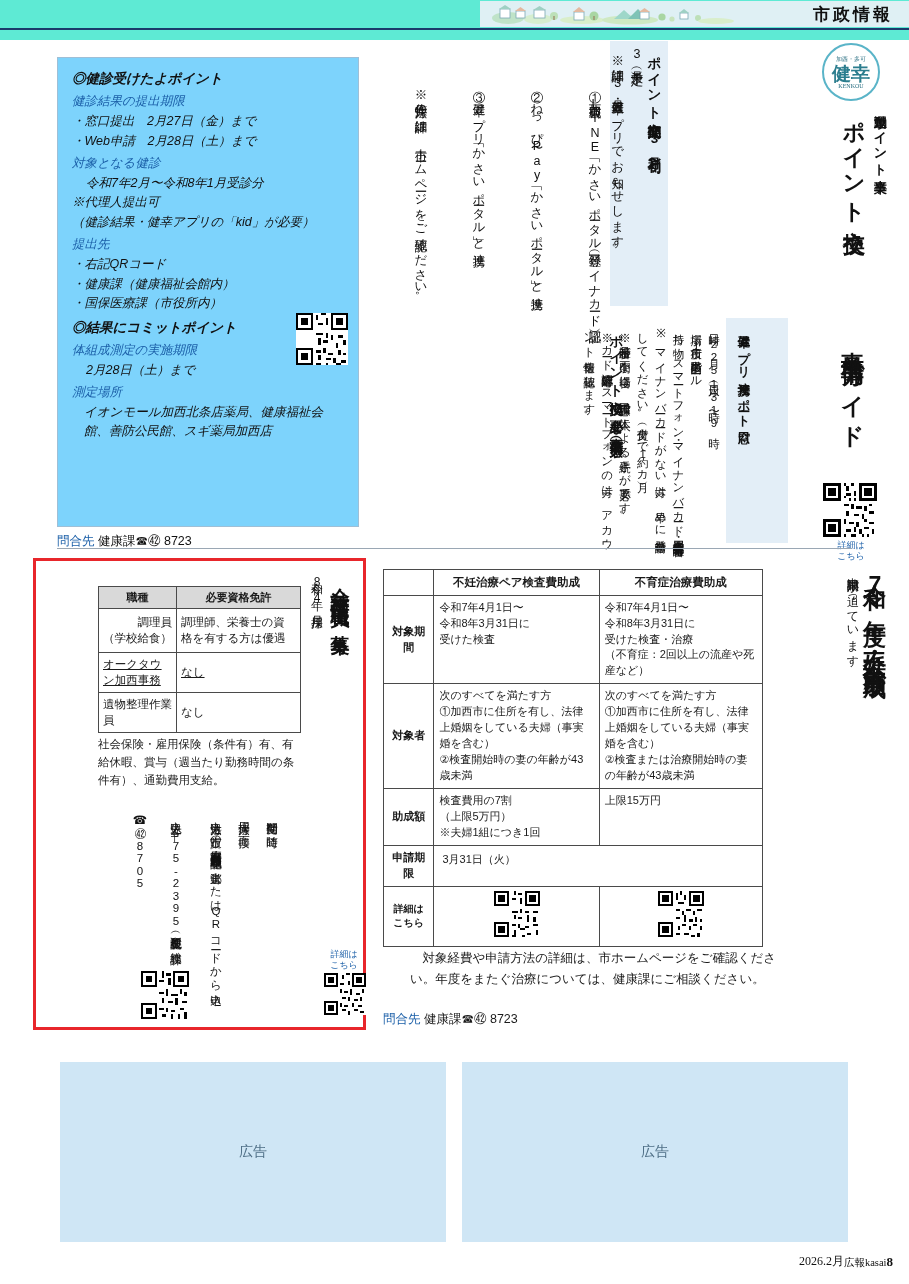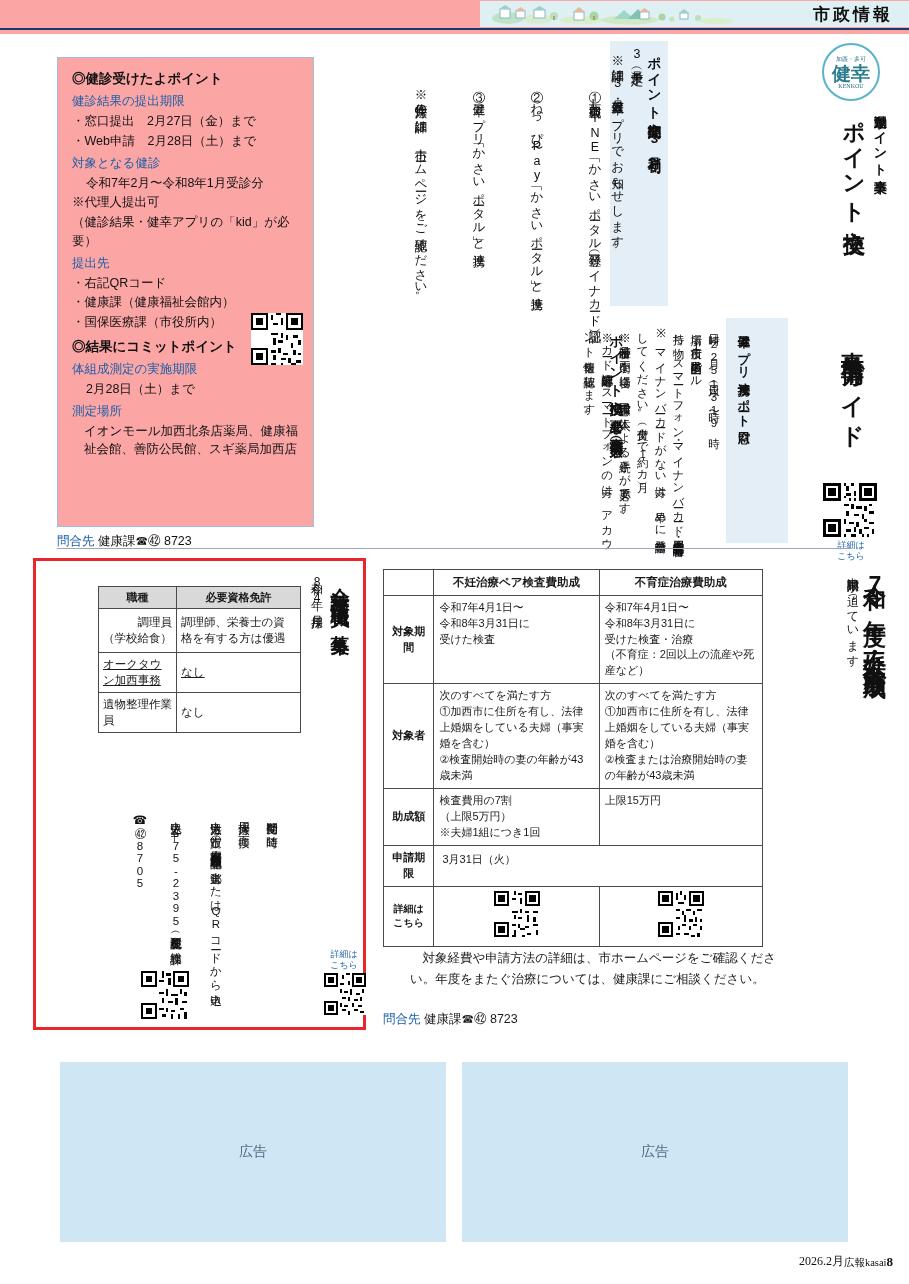--- a/index.html
+++ b/index.html
@@ -9,22 +9,22 @@
     background: #ffffff;
     font-family: "Liberation Serif", "DejaVu Serif", serif;
     color: #1a1a1a;
     position: relative;
     overflow: hidden;
   }
   .page { position: relative; width:909px; height:1284px; }
 
   
   .header {
-    position:absolute; left:0; top:0; width:909px; height:34px;
-    background:#fca5a5;
+    position:absolute; left:0; top:0; width:909px; height:40px;
+    background:#5eead4;
   }
   .header-band {
     position:absolute; left:480px; top:1px; width:429px; height:26px;
     background:#dff0f4;
     border-radius:0;
   }
   .header-illus {
     position:absolute; left:490px; top:3px; width:250px; height:22px;
   }
   .header-title {
@@ -102,22 +102,22 @@
     font-size:13.5px;
     letter-spacing:1px;
     color:#111;
   }
   .shade-box {
     position:absolute; background:#e3eef7;
   }
 
   
   .card-left {
-    position:absolute; left:57px; top:24px; width:257px; height:470px;
-    background:#fca5a5; border:1px solid #9fbfd6;
+    position:absolute; left:57px; top:24px; width:302px; height:470px;
+    background:#7dd3fc; border:1px solid #9fbfd6;font-style:italic;
   }
   .card-left .inner { padding:12px 14px; }
   .cl-h {
     font-family:"Liberation Sans", sans-serif;
     font-weight:bold; font-size:13.5px; color:#111; margin:0 0 5px 0;
   }
   .cl-sub {
     font-family:"Liberation Sans", sans-serif;
     font-size:12.5px; color:#1b5fa8; margin:4px 0 2px 0;
   }
@@ -458,20 +458,21 @@
             <td style="text-align:left;">オークタウン加西事務</td>
             <td>なし</td>
           </tr>
           <tr style="height:38px;">
             <td style="text-align:left;">遺物整理作業員</td>
             <td>なし</td>
           </tr>
         </tbody>
       </table>
 
+      <div class="rt-note">社会保険・雇用保険（条件有）有、有給休暇、賞与（週当たり勤務時間の条件有）、通勤費用支給。</div>
 
       <div class="vcol small" style="left:218px; top:252px; height:165px; width:26px;">受付期間　随時</div>
       <div class="vcol small" style="left:190px; top:252px; height:165px; width:26px;">採用方法　面接</div>
       <div class="vcol small" style="left:150px; top:252px; height:175px; width:38px;">申込方法　市販の履歴書（写真貼付・希望職種明記）を郵送またはQRコードから申込</div>
       <div class="vcol small" style="left:112px; top:252px; height:175px; width:36px;">申込先　〒675-2395（住所記載不要）　総務課</div>
       <div class="vcol small" style="left:92px; top:252px; height:80px; width:20px;">☎㊷8705</div>
 
       <div class="vt-recruit">会計年度任用職員　募集</div>
       <div class="vt-recruit-small" style="right:38px;">令和8年4月採用</div>
 

